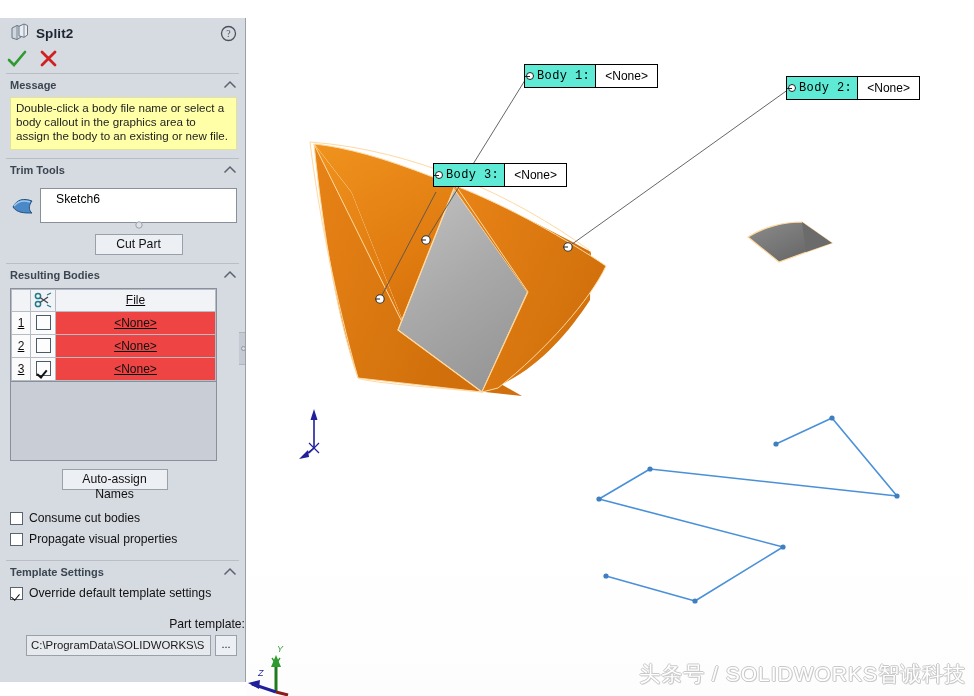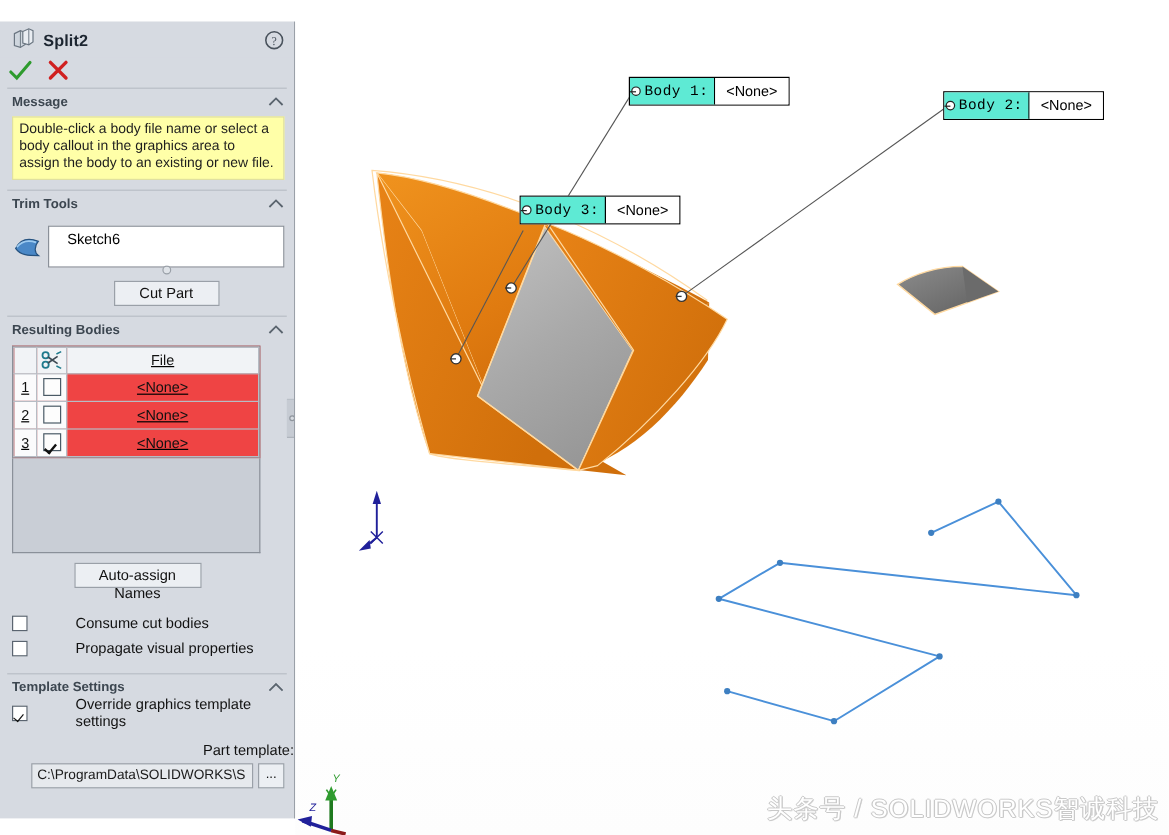--- a/index.html
+++ b/index.html
@@ -171,21 +171,20 @@
     border-top: none;
   }
 
   .chk-row {
     display: flex;
     align-items: center;
     padding-left: 10px;
     height: 21px;
     font-size: 12.2px;
     color: #121212;
-    gap: 34px;
   }
   .chk-row .box {
     width: 13px; height: 13px;
     border: 1px solid #5a6470;
     background: #fff;
     margin-right: 6px;
     position: relative;
     flex: 0 0 13px;
   }
   .chk-row .box.on::after {
@@ -484,21 +483,21 @@
       <span>Template Settings</span>
       <span class="chev">
         <svg width="14" height="10" viewBox="0 0 14 10">
             <path d="M1.5 7.5 L7 2 L12.5 7.5" fill="none" stroke="#5a646e" stroke-width="1.5"></path>
           </svg>
       </span>
     </div>
 
     <div class="chk-row">
       <span class="box on"></span>
-      <span>Override graphics template settings</span>
+      <span>Override default template settings</span>
     </div>
 
     <div class="lbl-indent" style="margin-top:10px;">Part template:</div>
 
     <div class="tmpl-row">
       <div class="tmpl-input">C:\ProgramData\SOLIDWORKS\S</div>
       <div class="dots-btn">...</div>
     </div>
 
     <div id="splitter">

